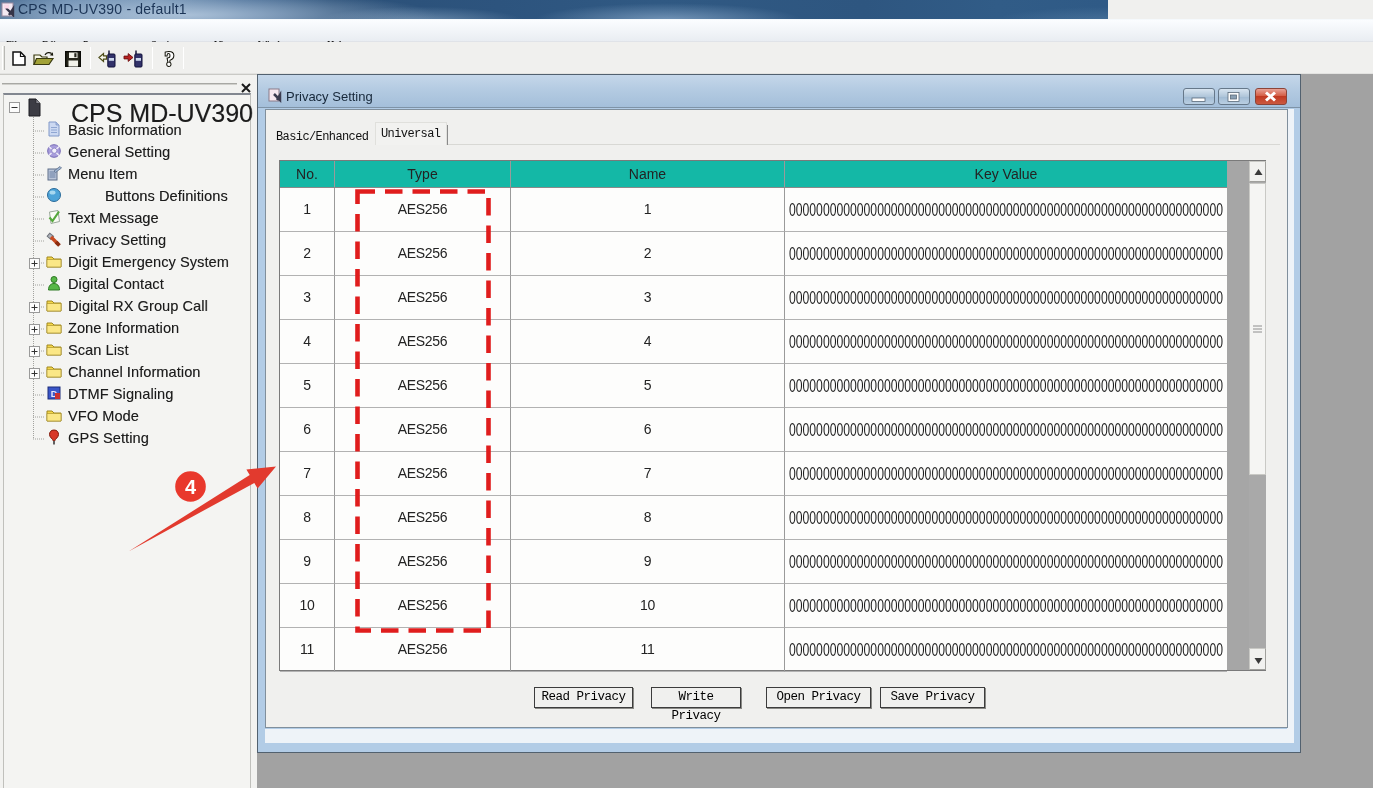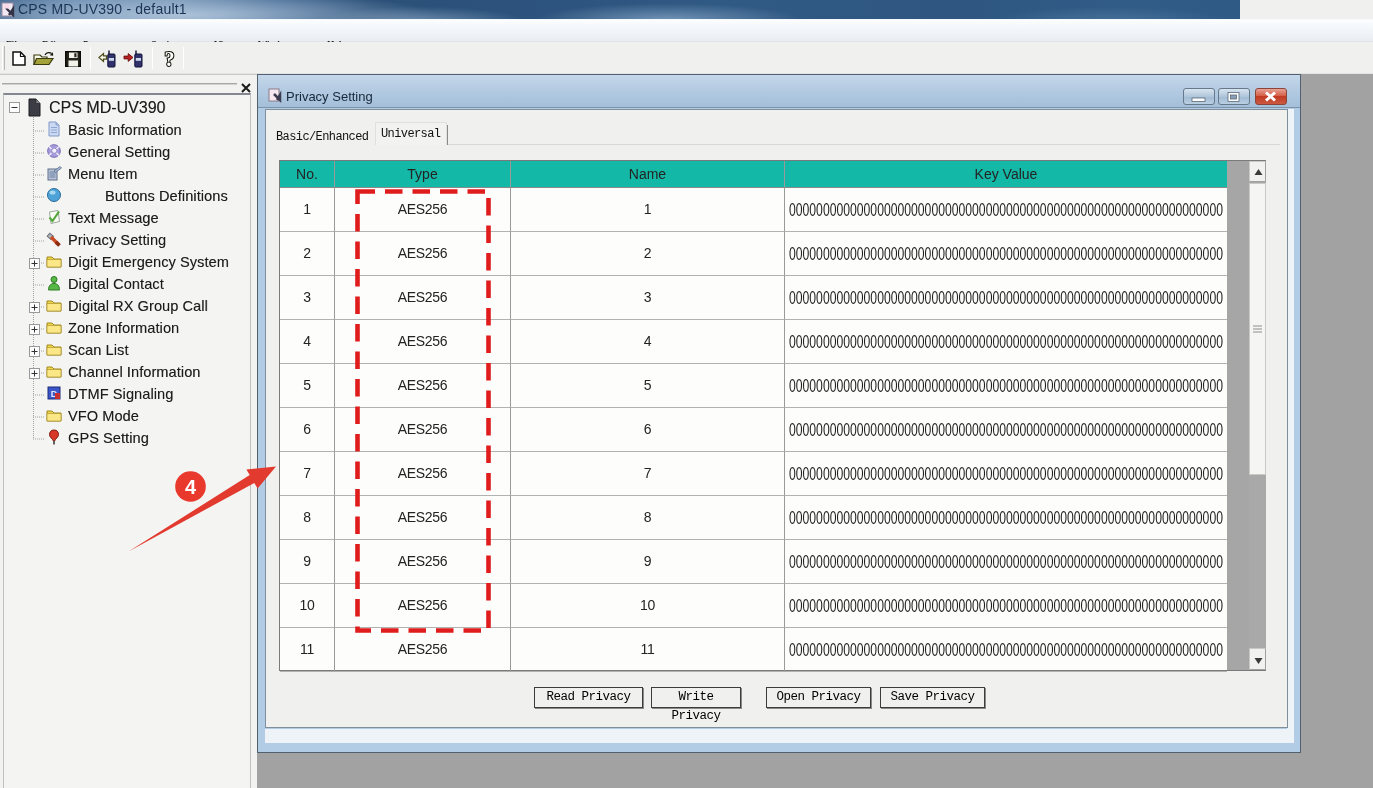--- a/index.html
+++ b/index.html
@@ -1,42 +1,42 @@
 <!DOCTYPE html>
 <html><head>
 <meta charset="utf-8">
 <style>
 * { margin:0; padding:0; box-sizing:border-box; }
 html,body { width:1373px; height:788px; overflow:hidden; }
 body { font-family:"Liberation Sans", sans-serif; position:relative; background:#f0f0ee; }
 .abs { position:absolute; }
 
 
-#titlebar { left:0; top:0; width:1240px; height:19px;
+#titlebar { left:0; top:0; width:1108px; height:19px;
   background:
    radial-gradient(ellipse 330px 32px at 185px 15px, rgba(176,197,219,.92), rgba(176,197,219,0) 76%),
    radial-gradient(ellipse 150px 22px at 420px 22px, rgba(150,178,205,.6), rgba(150,178,205,0) 70%),
    radial-gradient(ellipse 190px 24px at 668px 20px, rgba(130,162,195,.8), rgba(130,162,195,0) 70%),
    radial-gradient(ellipse 170px 22px at 1110px 22px, rgba(95,135,172,.5), rgba(95,135,172,0) 70%),
    linear-gradient(90deg,#4a6d92 0%,#6789ae 6%,#6f90b2 14%,#3f6590 22%,#2b5078 30%,#2d547e 45%,#305983 59%,#2e5680 78%,#315c87 90%,#2f5a86 100%);
 }
 #titlebar .txt { position:absolute; left:18px; top:1px; font-size:14px; color:#1b3456; letter-spacing:0.2px;}
 #menubar { left:0; top:19px; width:1373px; height:23px;
   background:linear-gradient(#fbfdff,#e9edf2); border-top:1px solid #f5f9fc; border-bottom:1px solid #e0e3e8;}
 .menu { position:absolute; top:19px; font-size:10px; color:#141414; text-shadow:0.3px 0 0 rgba(20,20,20,0.55);font-family:Liberation Serif, serif; }
 #toolbar { left:0; top:42px; width:1373px; height:32px; background:#f0f0ee; border-bottom:1px solid #e3e3e1;}
 .tsep { position:absolute; top:5px; width:1px; height:22px; background:#c6c6c2; border-right:1px solid #ffffff; }
 #tgrip { position:absolute; left:2px; top:4px; width:3px; height:24px; border-left:1px solid #fff; border-right:1px solid #b8b8b4; background:#e8e8e4;}
 
 
 #panel { left:0; top:74px; width:257px; height:714px; background:#f2f2f0; border-top:1px solid #c9c9c5;}
 #pgrip { position:absolute; left:2px; top:8px; width:235px; height:2px; background:#fdfdfb; border-top:1px solid #a8a8a4; border-bottom:1px solid #d0d0cc; }
 #treebox { position:absolute; left:3px; top:18px; width:248px; height:696px; border-top:2px solid #828790; border-left:1px solid #c0c0bc; border-right:1px solid #c0c0bc; background:#f4f4f2;}
 .ti { position:absolute; font-size:14.5px; letter-spacing:0.1px; color:#1c1c1c; text-shadow:0.3px 0 0 rgba(20,20,20,0.4); }
-.troot { font-size:16px; letter-spacing:0; }
+.troot { font-size:25px; letter-spacing:0;margin-left:22px; }
 .ticon { position:absolute; width:16px; height:16px; }
 
 
 #mdi { left:257px; top:74px; width:1116px; height:714px; background:#a2a2a2; }
 #win { position:absolute; left:0px; top:0px; width:1044px; height:679px; background:#b2cce6; border:1px solid #52616f; }
 #wtitle { position:absolute; left:0; top:0; width:100%; height:33px; background:linear-gradient(#c5d7ea 0%,#b4cbe2 45%,#a4bfda 100%); border-bottom:1px solid #7e93a7;}
 #wtitle .txt { position:absolute; left:28px; top:14px; font-size:13px; color:#17283a; }
 .wbtn { position:absolute; top:13px; width:32px; height:17px; border:1px solid #66788a; border-radius:3px; background:linear-gradient(#d7e4f0,#b0c6da 50%,#a0bad3 50%,#bacfe2);}
 #wclose { background:linear-gradient(#e8a296,#d45f47 45%,#c13a22 50%,#cb5940); border-color:#8c4438;}
 #wbody { position:absolute; left:7px; top:34px; width:1023px; height:619px; background:#f0f0ee; border:1px solid #808f9c; }
@@ -403,21 +403,21 @@
               </svg></div>
             <div id="gthumb"><svg width="15" height="290">
                 <g stroke="#8e8e8e" stroke-width="1">
                   <line x1="3" y1="142" x2="12" y2="142"></line>
                   <line x1="3" y1="145" x2="12" y2="145"></line>
                   <line x1="3" y1="148" x2="12" y2="148"></line>
                 </g>
               </svg></div>
           </div>
         </div>
-      <div class="btn" style="left:268px; width:109px;">Read Privacy</div>
+      <div class="btn" style="left:268px; width:99px;">Read Privacy</div>
       <div class="btn" style="left:385px; width:90px;">Write Privacy</div>
       <div class="btn" style="left:500px; width:105px;">Open Privacy</div>
       <div class="btn" style="left:614px; width:105px;">Save Privacy</div>
     </div>
   </div>
 </div>
 
 <svg class="abs" id="overlay" viewBox="0 0 1373 788">
   <rect x="357.5" y="191.5" width="131" height="439" fill="none" stroke="#e01d1d" stroke-width="4.6" stroke-dasharray="17.5 10"></rect>
   <polygon points="276,466.5 246.4,469.5 249.7,475.1 128.5,551.5 254.3,482.9 257.6,488.5" fill="#e23a2e"></polygon>

